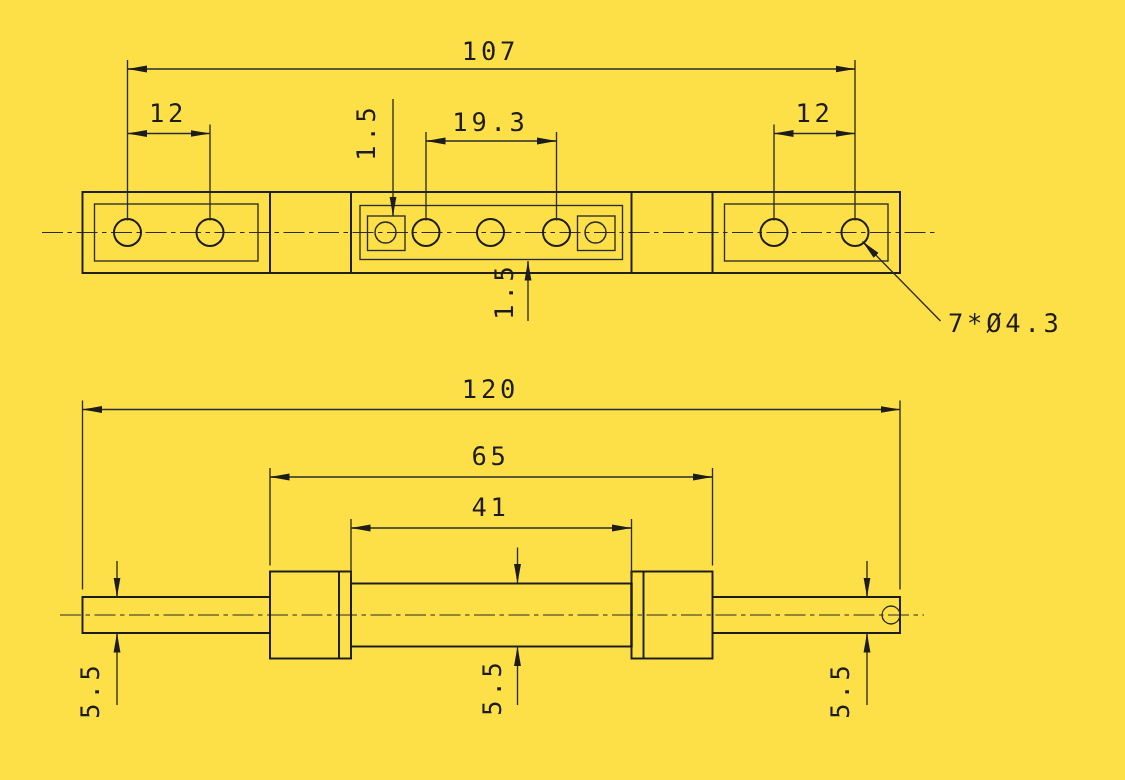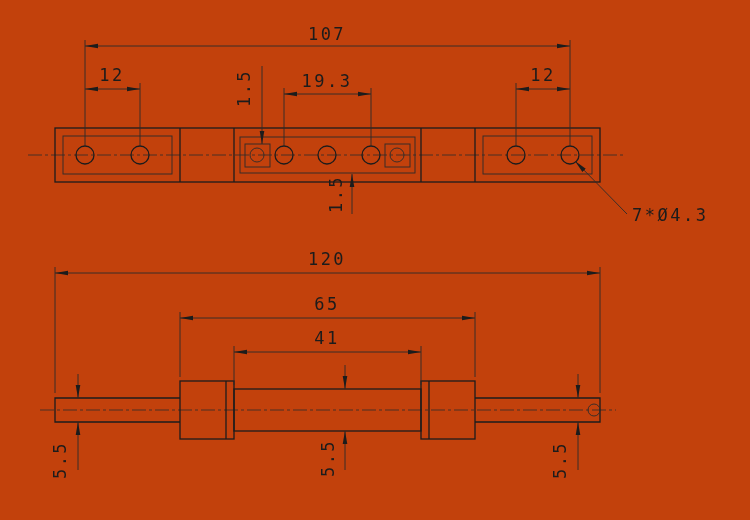--- a/index.html
+++ b/index.html
@@ -1,16 +1,16 @@
 <!DOCTYPE html>
 <html><head>
 <meta charset="utf-8">
 <style>
   html,body{margin:0;padding:0;background:#ffffff;}
-  .page{width:750px;height:520px;background:#c2410c;position:relative;overflow:hidden;
+  .page{width:750px;height:520px;background:#fde047;position:relative;overflow:hidden;
         font-family:"DejaVu Sans Mono",monospace;}
   svg{display:block;}
   .outline{stroke:#1c1c1c;stroke-width:1.3;fill:none;}
   .thin{stroke:#2b2b2b;stroke-width:0.9;fill:none;}
   .center{stroke:#2b2b2b;stroke-width:0.8;fill:none;stroke-dasharray:14 3 3 3;}
   .dim{stroke:#2b2b2b;stroke-width:0.9;fill:none;}
   .dimtext{font-family:"DejaVu Sans Mono",monospace;font-size:17px;fill:#1c1c1c;letter-spacing:2.5px;}
 </style>
 </head>
 <body>

